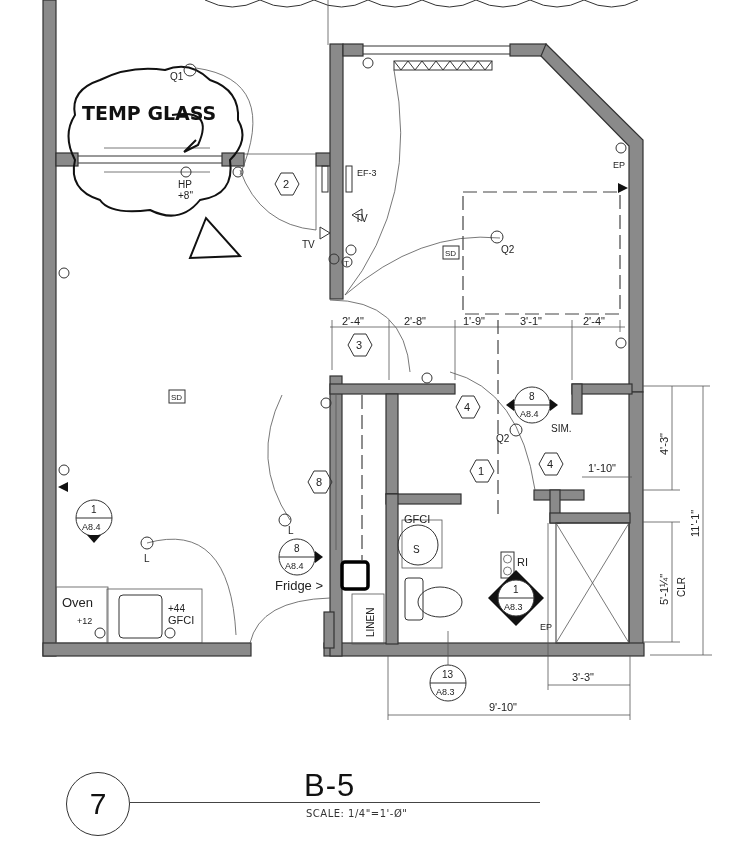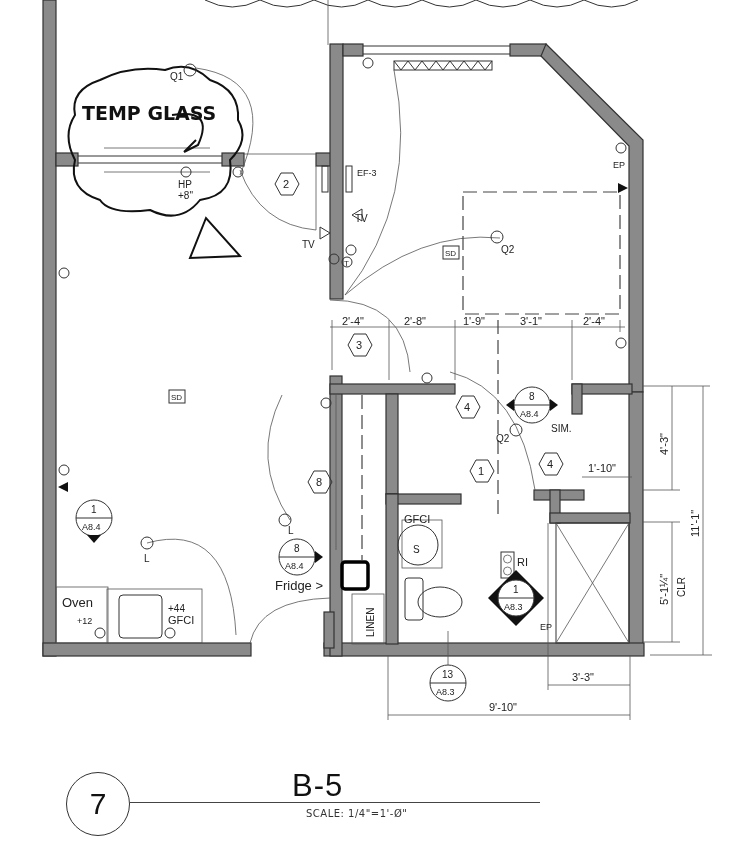--- a/index.html
+++ b/index.html
@@ -7,21 +7,21 @@
   #plan { position:absolute; left:0; top:0; width:746px; height:844px; }
   .wall { fill:#8a8a8a; stroke:#333; stroke-width:1.2; }
   .ln { stroke:#333; stroke-width:1; fill:none; }
   .thin { stroke:#555; stroke-width:0.8; fill:none; }
   .dash { stroke:#444; stroke-width:1.2; fill:none; stroke-dasharray:14 6; }
   .txt { font-family:"Liberation Sans", sans-serif; fill:#222; }
   .hand { font-family:"DejaVu Sans", sans-serif; fill:#111; font-weight:bold; }
   .title-block { position:absolute; left:0; top:760px; width:746px; height:84px; }
   .view-num { position:absolute; left:66px; top:772px; width:62px; height:62px; border:1.4px solid #333; border-radius:50%; display:flex; align-items:center; justify-content:center; font-size:30px; color:#111; font-family:"Liberation Sans", sans-serif; }
   .title-line { position:absolute; left:130px; top:802px; width:410px; height:1px; background:#444; }
-  .view-title { position:absolute; left:292px; top:768px; font-size:31px; color:#111; font-family:"Liberation Sans", sans-serif; letter-spacing:1px; }
+  .view-title { position:absolute; left:304px; top:768px; font-size:31px; color:#111; font-family:"Liberation Sans", sans-serif; letter-spacing:1px; }
   .scale { position:absolute; left:306px; top:808px; font-size:10px; color:#333; font-family:"DejaVu Sans", sans-serif; letter-spacing:0.5px; }
 </style>
 </head>
 <body>
 
 <svg id="plan" viewBox="0 0 746 844" xmlns="http://www.w3.org/2000/svg">
 
   <g>
     <path class="ln" d="M205,0 Q232,14 260,0 Q287,14 314,0 Q342,14 368,0 Q395,14 422,0 Q450,14 476,0 Q503,14 530,0 Q557,14 584,0 Q612,14 638,0"></path>
     <line class="thin" x1="328" y1="0" x2="328" y2="45"></line>

